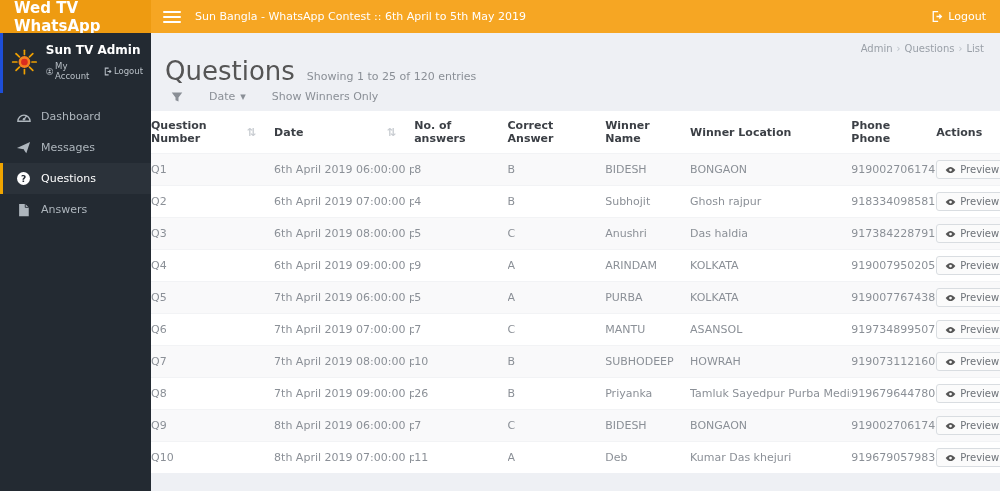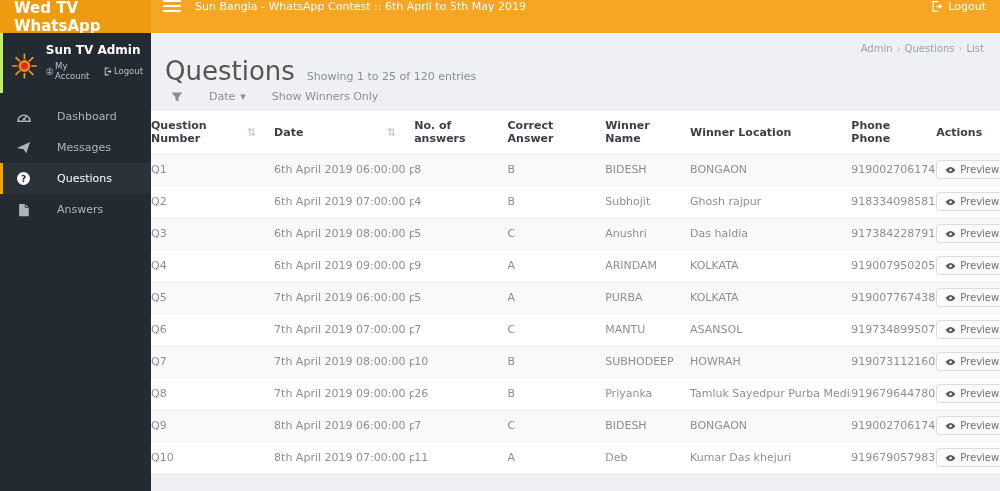--- a/index.html
+++ b/index.html
@@ -1,34 +1,34 @@
 <!DOCTYPE html>
 <html><head>
 <meta charset="utf-8">
 <style>
   * { margin:0; padding:0; box-sizing:border-box; }
   html,body { width:1000px; height:491px; overflow:hidden; font-family:"DejaVu Sans","Liberation Sans",sans-serif; background:#eef0f4; }
 
   
   .topbar { display:flex; height:33px; width:1000px; }
   .brand { width:151px; background:#ee9b11; color:#fff; font-size:15px; font-weight:bold; display:flex; align-items:center; padding-left:14px; }
-  .headerbar { flex:1; background:#f6a623; display:flex; align-items:flex-start; color:#fff; }
+  .headerbar { flex:1; background:#f6a623; display:flex; align-items:center; color:#fff; }
   .hamburger { width:18px; height:12px; margin:0 14px 0 12px; display:flex; flex-direction:column; justify-content:space-between; cursor:pointer; }
   .hamburger i { display:block; height:2px; background:#fff; border-radius:1px; }
   .header-title { font-size:11px; }
   .logout-top { margin-left:auto; margin-right:14px; font-size:11px; display:flex; align-items:center; gap:5px; cursor:pointer; }
 
   
   .sidebar { position:absolute; top:33px; left:0; width:151px; height:458px; background:#232a32; color:#aeb6bd; }
-  .profile { display:flex; align-items:flex-end; gap:8px; padding:10px 8px 12px 8px; border-left:3px solid #bef264; }
+  .profile { display:flex; align-items:center; gap:8px; padding:10px 8px 12px 8px; border-left:3px solid #1d4ed8; }
   .profile-name { font-size:12px; font-weight:bold; color:#fff; }
   .profile-links { display:flex; gap:8px; margin-top:4px; font-size:8.5px; color:#b9c0c7; }
   .profile-links span { display:flex; align-items:center; gap:2px; cursor:pointer; }
   .nav { margin-top:8px; }
-  .nav-item { display:flex; align-items:center; gap:26px; height:31px; padding-left:13px; font-size:11px; cursor:pointer; border-left:3px solid transparent; }
+  .nav-item { display:flex; align-items:center; gap:10px; height:31px; padding-left:13px; font-size:11px; cursor:pointer; border-left:3px solid transparent; }
   .nav-item.active { color:#fff; background:rgba(255,255,255,0.04); border-left-color:#f0a500; }
   .nav-icon { width:15px; height:15px; display:inline-flex; align-items:center; justify-content:center; }
   .q-circle { width:13px; height:13px; background:#fff; color:#232a32; border-radius:50%; font-size:9px; font-weight:bold; display:flex; align-items:center; justify-content:center; }
 
   
   .main { position:absolute; top:33px; left:151px; width:849px; height:458px; background:#eef0f4; }
   .breadcrumb { text-align:right; padding:10px 16px 0 0; font-size:10px; color:#9aa0a8; }
   .breadcrumb .sep { margin:0 4px; color:#b9bfc6; }
   .breadcrumb span { cursor:default; }
   .titlerow { display:flex; align-items:baseline; gap:12px; padding:2px 0 0 14px; }

